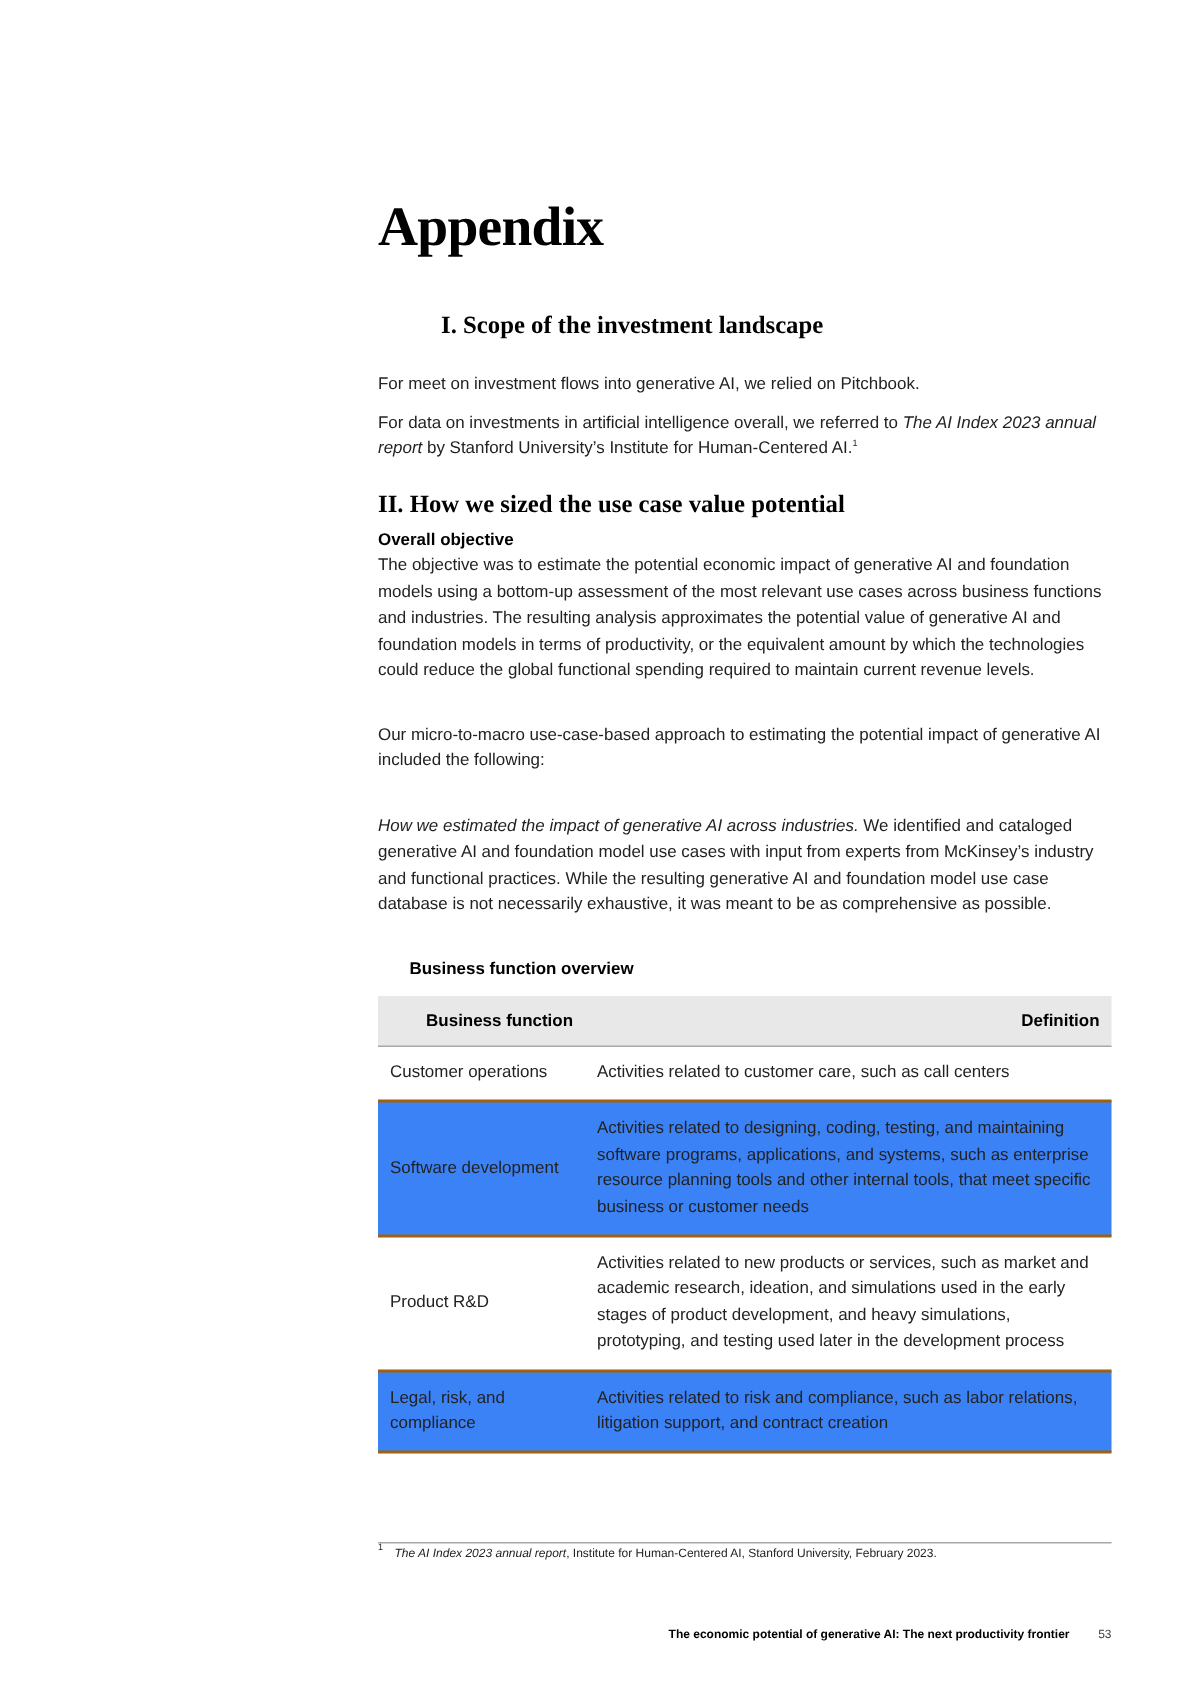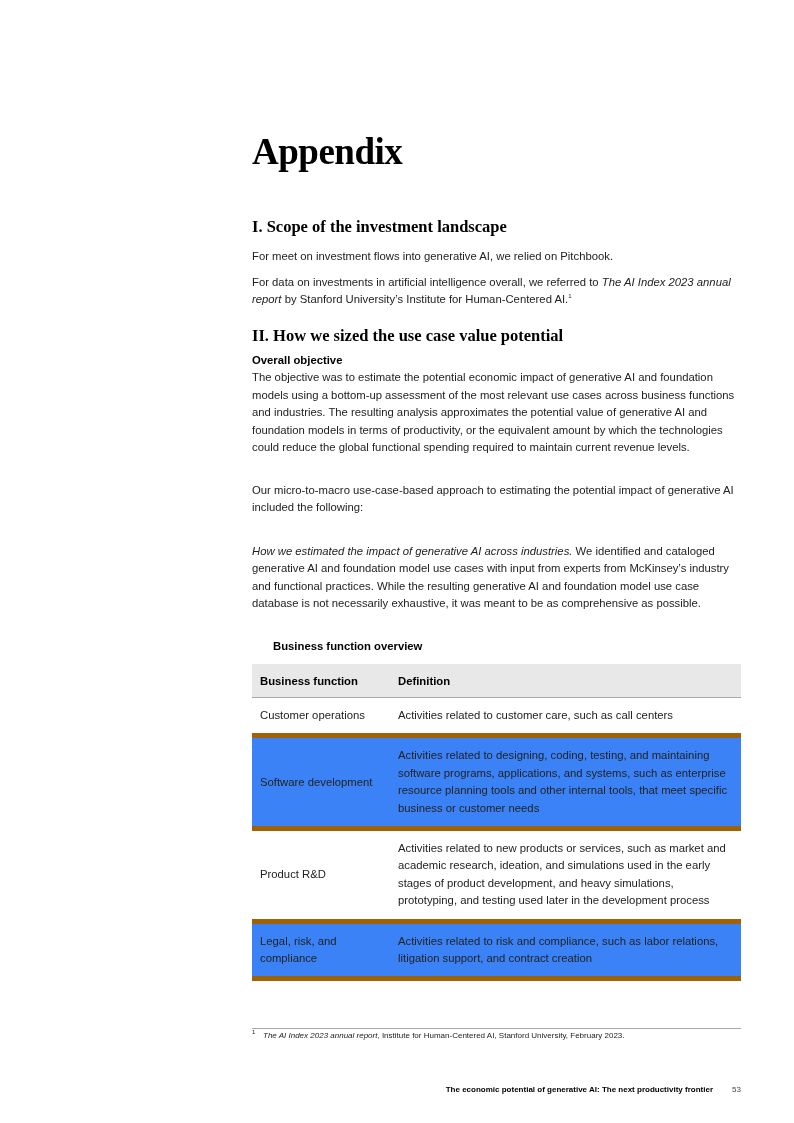--- a/index.html
+++ b/index.html
@@ -4,40 +4,40 @@
 <style>
   html, body { margin: 0; padding: 0; background: #ffffff; }
   body { width: 794px; height: 1123px; position: relative; overflow: hidden; color: #1a1a1a; font-family: "Liberation Sans", sans-serif; }
   .page { position: absolute; left: 252px; top: 0; width: 489px; }
   .title { position: absolute; left: 0; top: 128px; margin: 0; font-family: "Liberation Serif", serif; font-weight: bold; font-size: 37px; letter-spacing: -0.5px; color: #000; line-height: 48px; }
   .h2 { position: absolute; left: 0; margin: 0; font-family: "Liberation Serif", serif; font-weight: bold; font-size: 16.5px; color: #000; line-height: 20px; }
   .p { position: absolute; left: 0; width: 489px; margin: 0; font-size: 11.3px; line-height: 17.4px; color: #222; }
   .label { font-weight: bold; color: #000; display: block; }
   .sup { font-size: 6px; vertical-align: super; line-height: 0; }
   .table { position: absolute; left: 0; top: 664px; width: 489px; border-collapse: collapse; font-size: 11.3px; color: #222; }
-  .table th { text-align: left; font-weight: bold; color: #000; background: #e8e8e8; height: 33px; padding: 0 8px; border-bottom: 1px solid #a8a8a8; }
-  .table td { padding: 9px 8px; line-height: 17.4px; vertical-align: middle; border-bottom: 5px solid #a16207; }
+  .table th { text-align: right; font-weight: bold; color: #000; background: #e8e8e8; height: 33px; padding: 0 8px; border-bottom: 1px solid #a8a8a8; }
+  .table td { padding: 9px 8px; line-height: 17.4px; vertical-align: middle; border-bottom: 2px solid #a16207; }
   .table tr.shade td { background: #3b82f6; }
   .table .c1 { width: 122px; }
   .footrule { position: absolute; left: 0; top: 1028px; width: 489px; height: 0; border-top: 1px solid #a8a8a8; }
   .footnote { position: absolute; left: 0; top: 1031px; font-size: 8px; color: #222; }
   .footnote .num { position: absolute; left: 0; top: -2px; font-size: 6px; }
   .footnote .txt { position: absolute; left: 11px; top: 0; white-space: nowrap; }
   .running { position: absolute; left: 0; top: 1085px; width: 489px; font-size: 8px; color: #000; }
   .running .rtitle { position: absolute; right: 28px; top: 0; font-weight: bold; white-space: nowrap; }
   .running .pnum { position: absolute; right: 0; top: 0; color: #444; }
   em { font-style: italic; }
 </style>
 </head>
 <body>
 
 <div class="page">
   <h1 class="title">Appendix</h1>
 
-  <h2 class="h2" style="top:217px;">I. Scope of the investment landscape</h2>
+  <h2 class="h2" style="top:207px;margin-left:42px;">I. Scope of the investment landscape</h2>
   <p class="p" style="top:248px;">For meet on investment flows into generative AI, we relied on Pitchbook.</p>
   <p class="p" style="top:274px;"><span>For data on investments in artificial intelligence overall, we referred to </span><em>The AI Index 2023 annual report</em><span> by Stanford University’s Institute for Human-Centered AI.</span><span class="sup">1</span></p>
 
   <h2 class="h2" style="top:326px;">II. How we sized the use case value potential</h2>
   <p class="p" style="top:352px;"><span class="label">Overall objective</span><span>The objective was to estimate the potential economic impact of generative AI and foundation models using a bottom-up assessment of the most relevant use cases across business functions and industries. The resulting analysis approximates the potential value of generative AI and foundation models in terms of productivity, or the equivalent amount by which the technologies could reduce the global functional spending required to maintain current revenue levels.</span></p>
 
   <p class="p" style="top:482px;"><span>Our micro-to-macro use-case-based approach to estimating the potential impact of generative AI included the following:</span></p>
 
   <p class="p" style="top:543px;"><em>How we estimated the impact of generative AI across industries.</em><span> We identified and cataloged generative AI and foundation model use cases with input from experts from McKinsey’s industry and functional practices. While the resulting generative AI and foundation model use case database is not necessarily exhaustive, it was meant to be as comprehensive as possible.</span></p>
 

